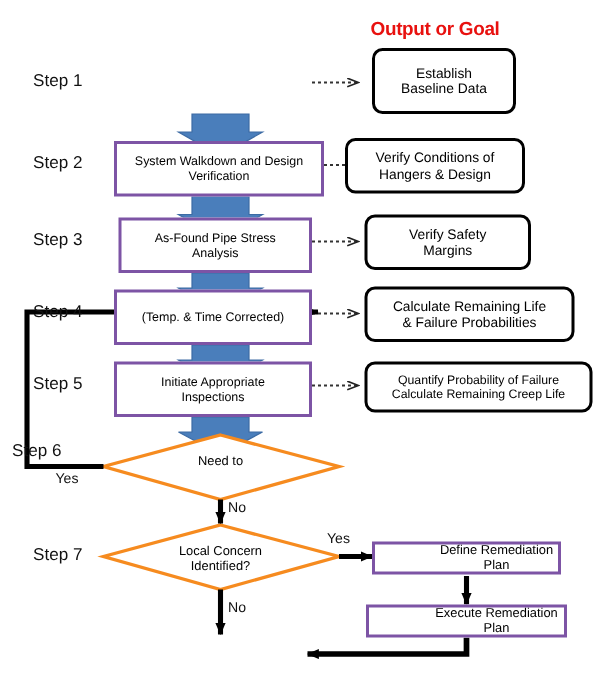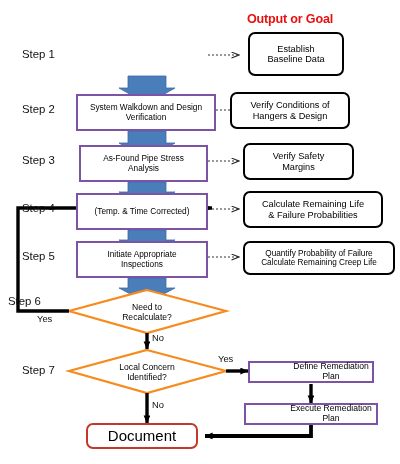--- a/index.html
+++ b/index.html
@@ -209,38 +209,34 @@
 
   <div class="node goal" style="left:243px; top:241px; width:152px; height:34px; font-size:8.2px;">
     <div>
       <span class="ln">Quantify Probability of Failure</span>
       <span class="ln">Calculate Remaining Creep Life</span>
     </div>
   </div>
 
   <div class="diamond-text" style="left:99px; top:302px; width:96px;">
     <span class="ln">Need to</span>
-    <span class="ln">Recalculate?</span>
   </div>
 
   <div class="diamond-text" style="left:99px; top:362px; width:96px;">
     <span class="ln">Local Concern</span>
     <span class="ln">Identified?</span>
   </div>
 
   <div class="edge-label" style="left:37px; top:313px;">Yes</div>
   <div class="edge-label" style="left:152px; top:332px;">No</div>
   <div class="edge-label" style="left:218px; top:353px;">Yes</div>
   <div class="edge-label" style="left:152px; top:399px;">No</div>
 
   <div class="node remed" style="left:248px; top:361px; width:126px; height:22px;">
     <span>Define Remediation Plan</span>
   </div>
 
   <div class="node remed" style="left:244px; top:403px; width:134px; height:22px;">
     <span>Execute Remediation Plan</span>
   </div>
 
-  <div class="node doc" style="left:86px; top:423px; width:112px; height:26px;">
-    <span>Document</span>
-  </div>
 
 </div>
 
 </body></html>

